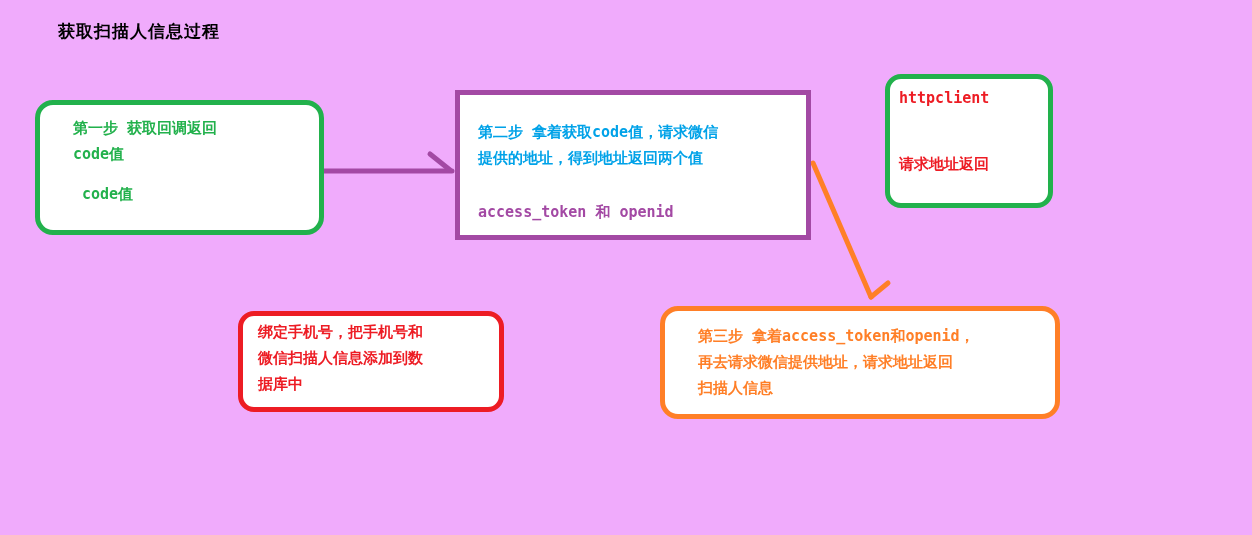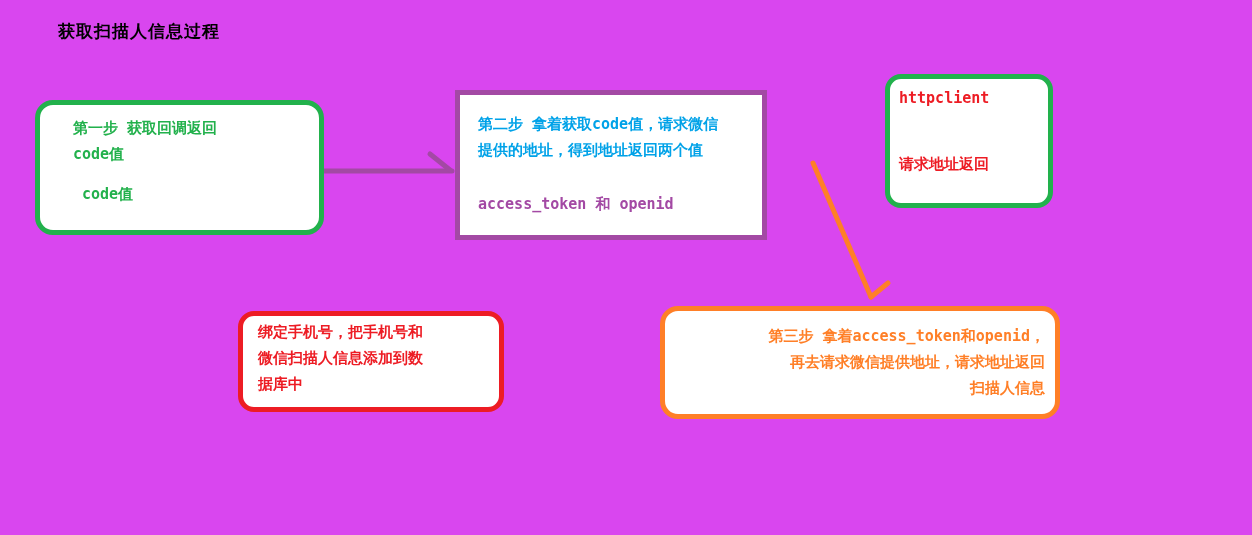--- a/index.html
+++ b/index.html
@@ -1,21 +1,21 @@
 <!DOCTYPE html>
 <html><head>
 <meta charset="utf-8">
 <style>
   * { margin: 0; padding: 0; box-sizing: border-box; }
   html, body { background: #ffffff; }
   .canvas {
     position: relative;
     width: 1252px;
     height: 535px;
-    background: #d946ef;
+    background: #f0abfc;
     overflow: hidden;
     font-family: "DejaVu Sans Mono", "Liberation Mono", monospace;
     font-weight: bold;
   }
   .connectors {
     position: absolute;
     left: 0; top: 0;
     width: 1252px; height: 535px;
     pointer-events: none;
   }
@@ -34,44 +34,43 @@
   }
   .txt { white-space: pre-line; font-size: 15px; line-height: 26px; }
   .box-step1 {
     left: 35px; top: 100px; width: 289px; height: 135px;
     border-color: #22B14C; border-radius: 18px;
     padding: 10px 10px 0 33px;
   }
   .box-step1 .txt { color: #22B14C; }
   .box-step1 .note { margin-top: 14px; padding-left: 9px; }
   .box-step2 {
-    left: 455px; top: 90px; width: 312px; height: 150px;
+    left: 455px; top: 90px; width: 356px; height: 150px;
     border-color: #A349A4; border-radius: 0;
-    padding: 16px 8px 0 18px;
+    padding: 24px 8px 0 18px;
   }
   .box-step2 .desc { color: #00A2E8; }
   .box-step2 .vals { color: #A349A4; margin-top: 28px; }
   .box-tools {
     left: 885px; top: 74px; width: 168px; height: 134px;
     border-color: #22B14C; border-radius: 16px;
     padding: 10px 8px 0 9px;
   }
   .box-tools .txt { color: #ED1C24; line-height: 18px; }
   .box-tools .t2 { margin-top: 48px; }
   .box-bind {
     left: 238px; top: 311px; width: 266px; height: 101px;
     border-color: #ED1C24; border-radius: 16px;
     padding: 3px 6px 0 15px;
   }
   .box-bind .txt { color: #ED1C24; }
   .box-step3 {
     left: 660px; top: 306px; width: 400px; height: 113px;
     border-color: #FF7F27; border-radius: 18px;
     padding: 12px 10px 0 33px;
-    text-align: right;
   }
   .box-step3 .txt { color: #FF7F27; }
 </style>
 </head>
 <body>
 
 <div class="canvas">
 
   <svg class="connectors" viewBox="0 0 1252 535">
     <g fill="none" stroke-width="5" stroke-linecap="round">

